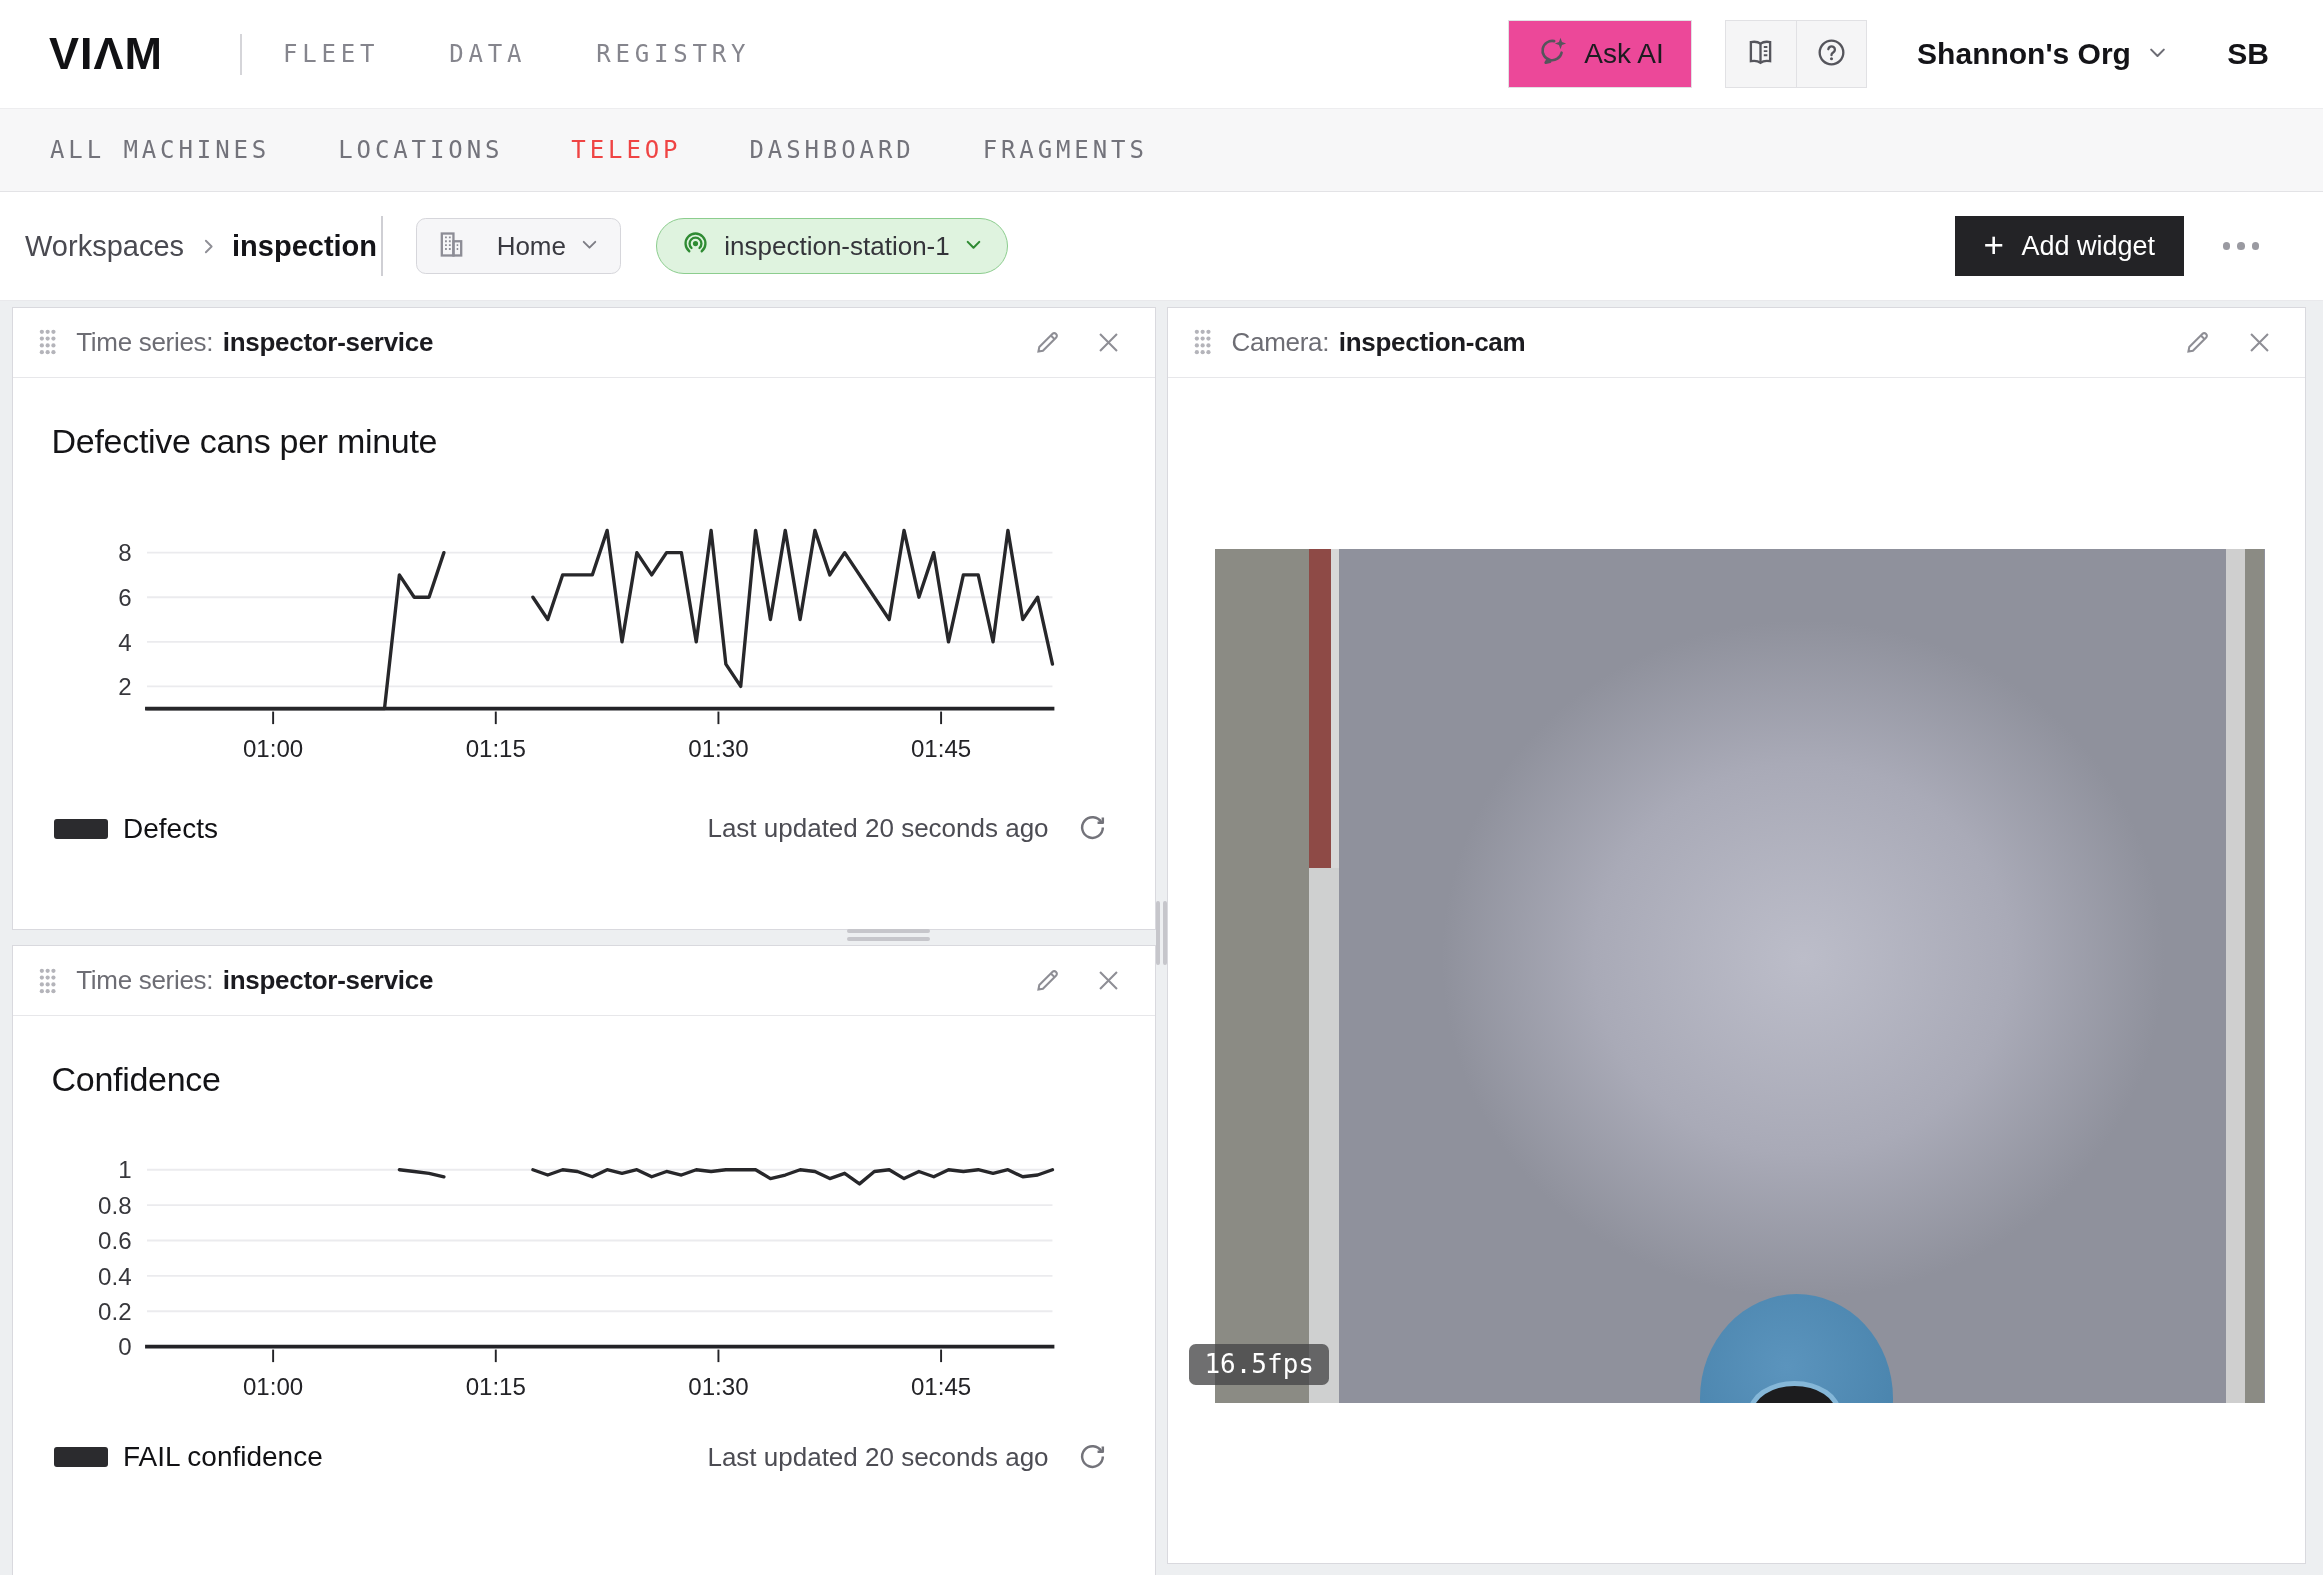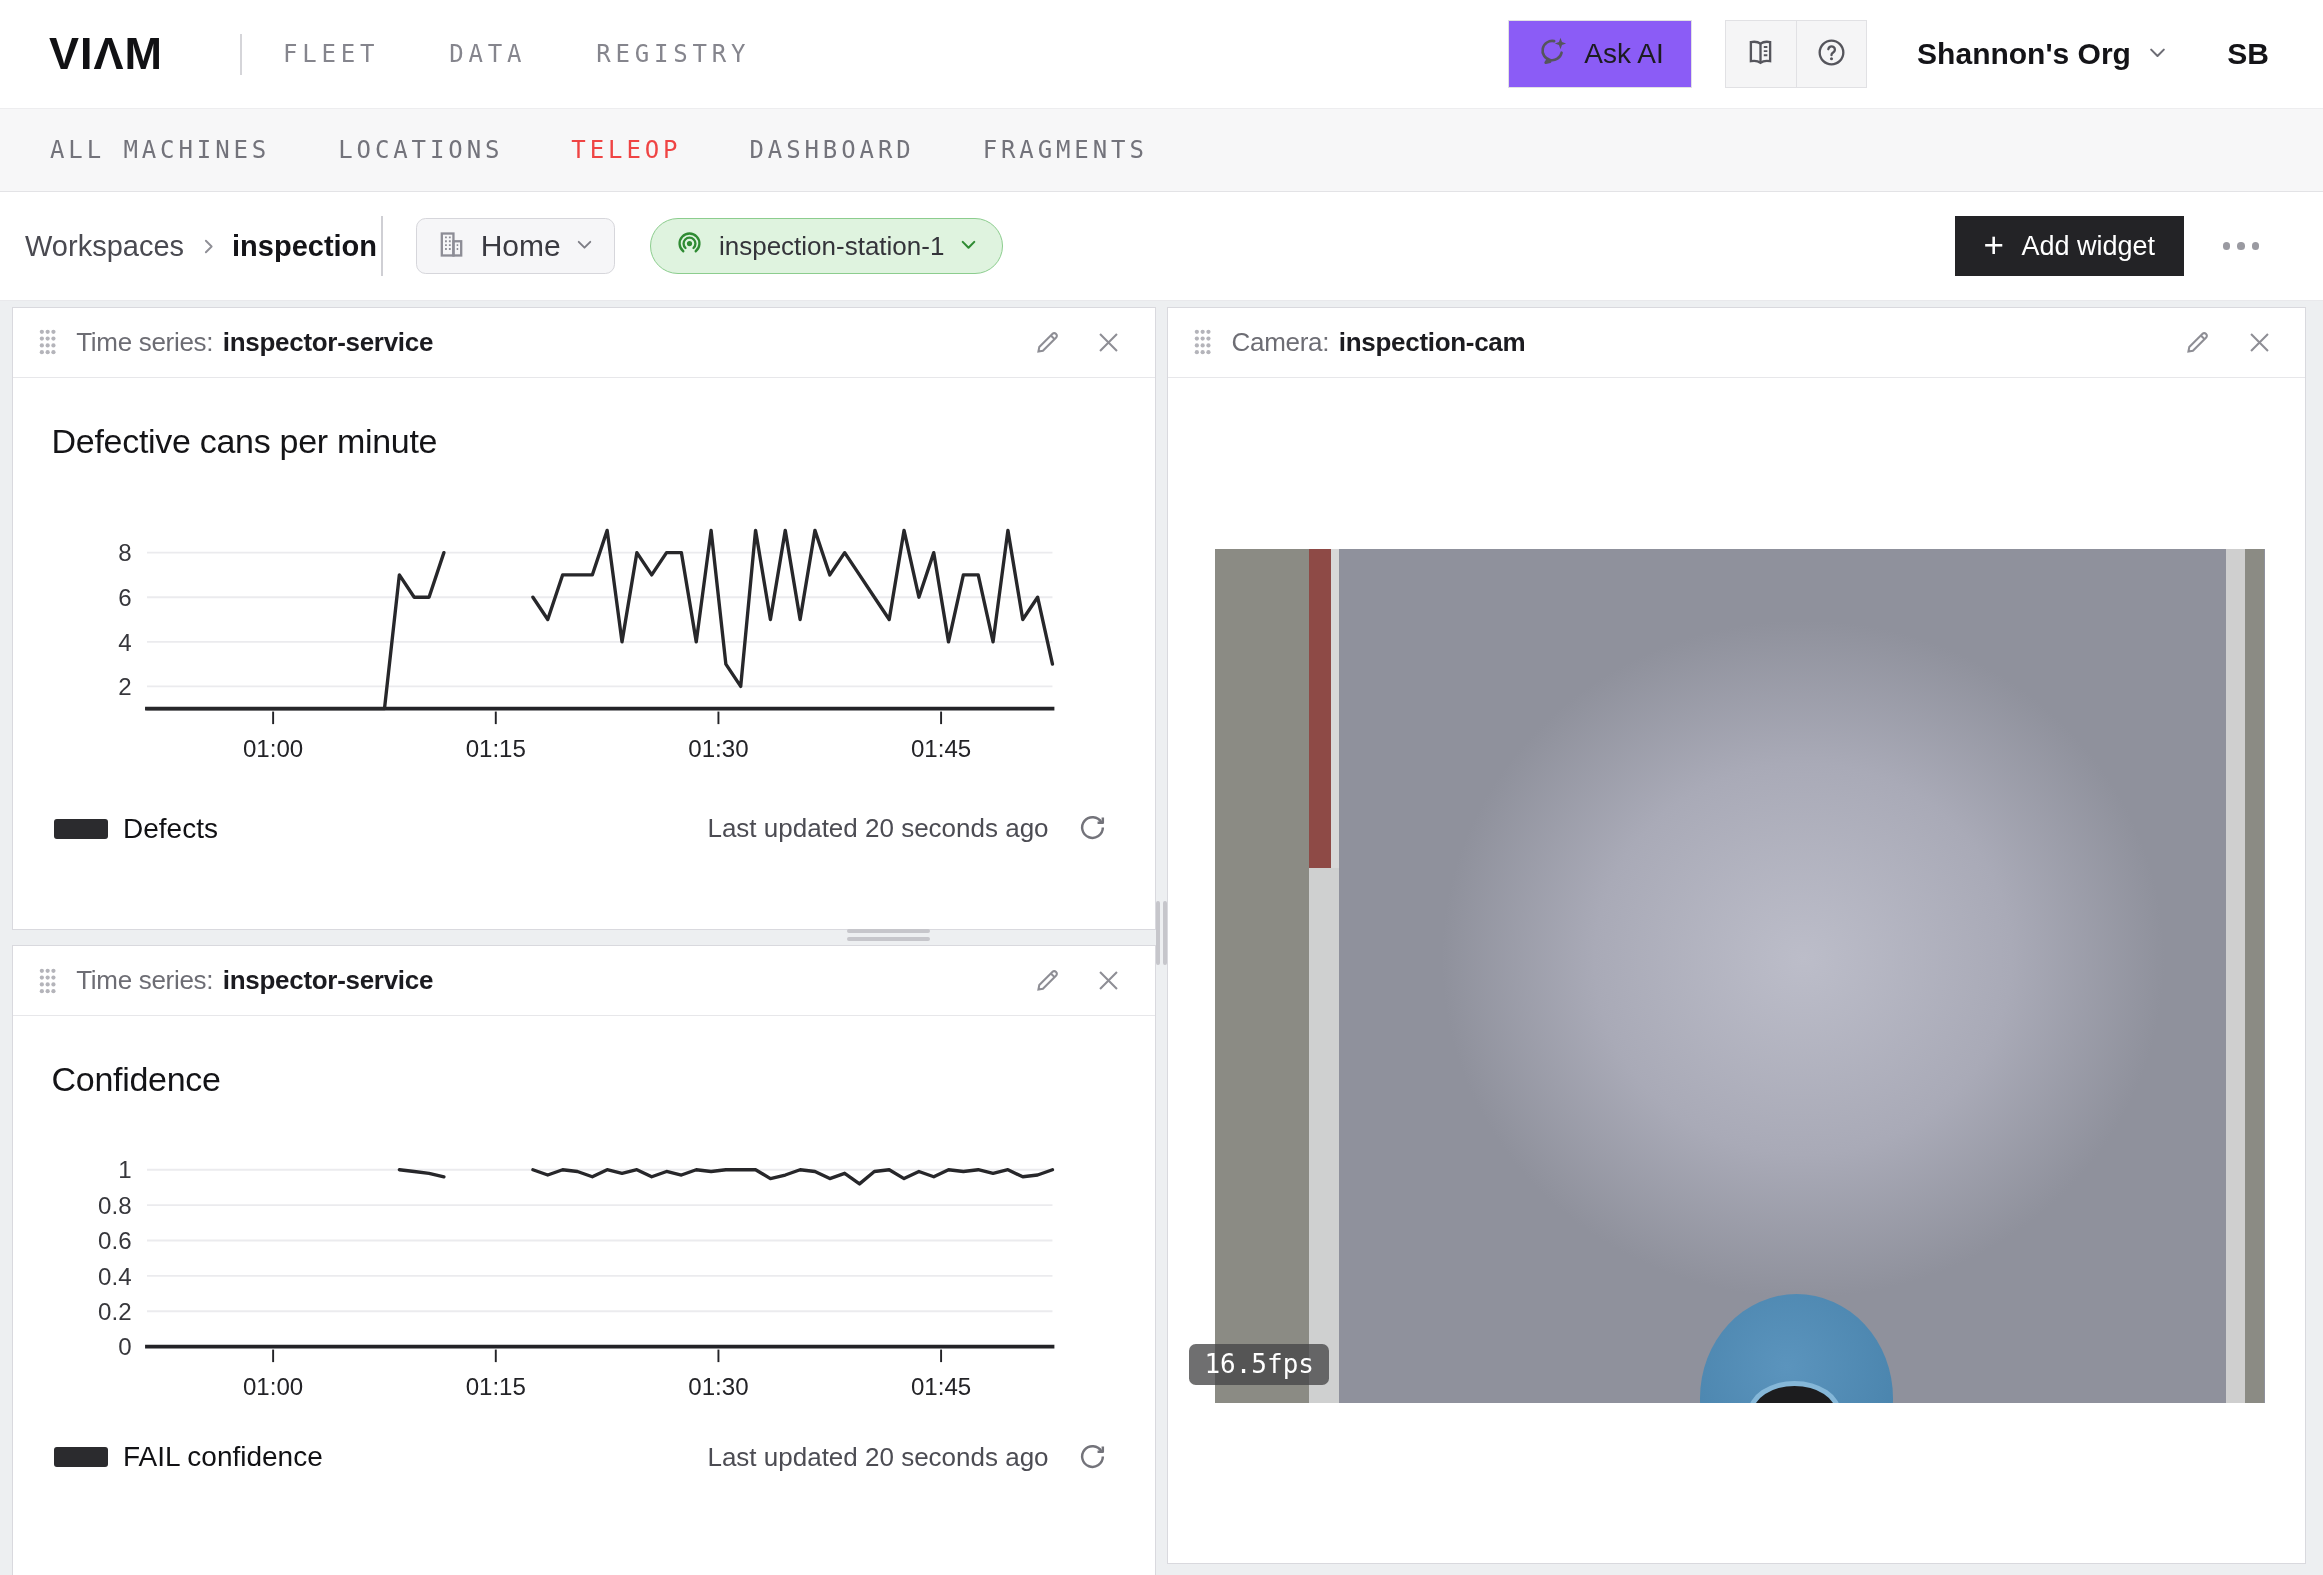--- a/index.html
+++ b/index.html
@@ -10,21 +10,21 @@
 
   
   .hdr { position:absolute; left:0; top:0; width:2323px; height:108px; background:#ffffff;
     display:flex; align-items:center; padding:0 54px 0 49px; }
   .logo { font-size:45px; font-weight:800; letter-spacing:1px; color:#111114; }
   .hdr-div { width:1.9px; height:41px; background:#d5d5d9; margin:0 41px 0 77px; }
   .hdr-nav { display:flex; gap:70px; }
   .hdr-link { font-size:24px; letter-spacing:4.8px; color:#85858d; cursor:pointer; }
   .hdr-right { margin-left:auto; display:flex; align-items:center; gap:33px; }
   .btn-askai { height:68px; display:flex; align-items:center; gap:15px; padding:0 27px;
-    background:#8b5cf6; border:1px solid #e1e1e4; font-size:28px; color:#1c1c20; cursor:pointer; }
+    background:#ec4899; border:1px solid #e1e1e4; font-size:28px; color:#1c1c20; cursor:pointer; }
   .icon-group { height:68px; display:flex; align-items:stretch; background:#f5f5f6; border:1px solid #e1e1e4; }
   .icon-cell { width:70px; display:flex; align-items:center; justify-content:center; cursor:pointer; }
   .icon-cell + .icon-cell { border-left:1px solid #e1e1e4; }
   .org { display:flex; align-items:center; gap:15.4px; margin-left:17.4px; cursor:pointer; }
   .org-name { font-size:30px; font-weight:700; color:#141418; }
   .avatar { font-size:30px; font-weight:700; color:#141418; margin-left:25px; cursor:pointer; }
 
   
   .tabbar { position:absolute; left:0; top:108px; width:2323px; height:84px; background:#f7f7f8;
     border-top:1px solid #ededef; border-bottom:1px solid #e3e3e6;
@@ -34,21 +34,21 @@
 
   
   .toolbar { position:absolute; left:0; top:192px; width:2323px; height:109px; background:#ffffff;
     border-bottom:1px solid #e9e9ec; display:flex; align-items:center; padding:0 54px 0 25px; }
   .crumb { font-size:29px; color:#4a4a51; cursor:pointer; }
   .crumb-sep { margin:0 13.5px; display:flex; align-items:center; }
   .crumb-title { font-size:29px; font-weight:700; color:#141418; }
   .caret-bar { width:1.9px; height:60px; background:#cfcfd4; margin:0 33px 0 3.9px; }
   .btn-home { height:56px; display:flex; align-items:center; gap:13.5px; padding:0 19.3px;
     background:#f6f6f8; border:1px solid #d6d6db; border-radius:9.7px; cursor:pointer; }
-  .btn-home .lbl { font-size:30px; color:#3a3a41; }
+  .btn-home .lbl { font-size:26px; color:#3a3a41;margin-left:16px; }
   .pill { height:56px; display:flex; align-items:center; gap:13.5px; padding:0 23px; margin-left:35px;
     background:#dff3df; border:1.9px solid #8ccd8e; border-radius:29px; cursor:pointer; }
   .pill .lbl { font-size:26px; color:#34343a; }
   .toolbar-right { margin-left:auto; display:flex; align-items:center; gap:29px; }
   .btn-add { height:60px; display:flex; align-items:center; gap:17.4px; padding:0 29px;
     background:#232326; color:#ffffff; font-size:27px; border:none; cursor:pointer; }
   .btn-add .plus { font-size:35px; font-weight:300; line-height:1; margin-top:-3.9px; }
   .dots-menu { display:flex; gap:6.8px; padding:9.7px; cursor:pointer; }
   .dots-menu i { width:7.7px; height:7.7px; border-radius:50%; background:#9a9aa1; }
 

